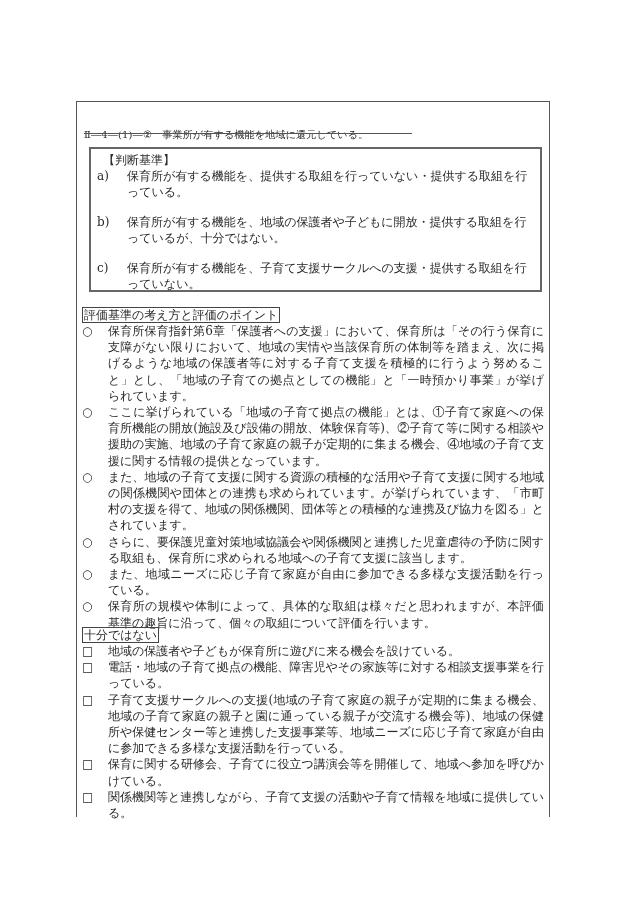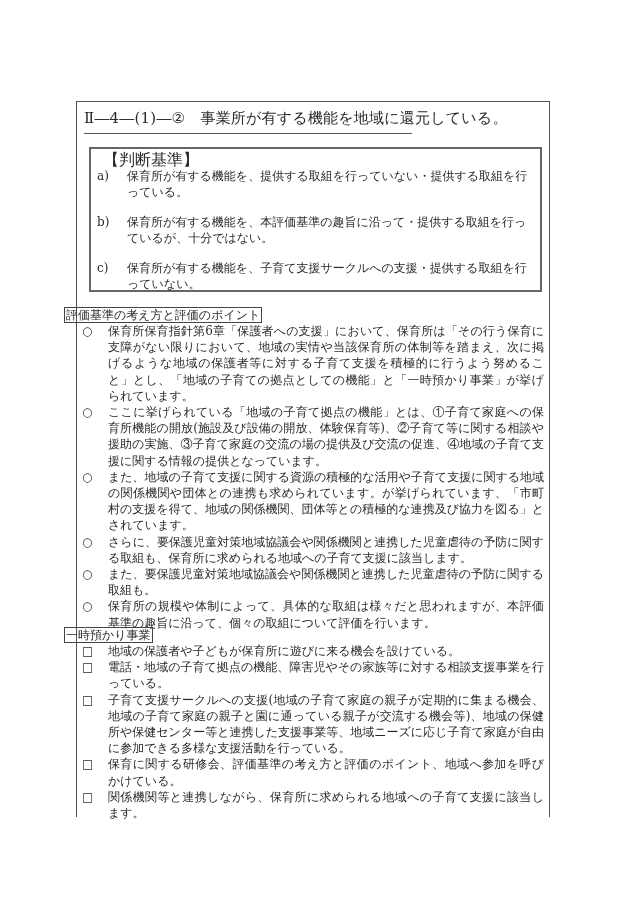--- a/index.html
+++ b/index.html
@@ -7,38 +7,38 @@
     width: 630px; height: 916px; position: relative; overflow: hidden;
     font-family: "DejaVu Serif", "Liberation Serif", serif;
     color: #2a2a2a;
   }
   .frame {
     position: absolute; left: 76px; top: 101px; width: 474px; height: 716px;
     border-top: 1.5px solid #555; border-left: 1.5px solid #555; border-right: 1.5px solid #555;
     box-sizing: border-box;
   }
   .title {
-    position: absolute; left: 84px; top: 109px; font-size: 15px; letter-spacing: 0.2px;
+    position: absolute; left: 84px; top: 128px; font-size: 10px; letter-spacing: 0.2px;
     white-space: nowrap;
   }
   .title-rule {
     position: absolute; left: 84px; top: 133px; width: 328px; height: 0;
     border-top: 1.6px solid #555;
   }
   .criteria {
     position: absolute; left: 89px; top: 147px; width: 453px; height: 145px;
     border: 2px solid #666; box-sizing: border-box; padding: 3px 6px 0 6px;
   }
-  .crit-head { font-size: 16px; line-height: 16px; margin-left: 6px; }
+  .crit-head { font-size: 12px; line-height: 16px; margin-left: 6px; }
   .crit-item { display: flex; font-size: 12px; line-height: 16px; }
   .crit-item + .crit-item { margin-top: 14px; }
   .crit-label { width: 30px; flex: none; }
   .crit-text { flex: 1; }
   .sec-label {
-    position: absolute; left: 64px; font-size: 12px; line-height: 14px;
+    position: absolute; left: 82px; font-size: 12px; line-height: 14px;
     border: 1px solid #444; padding: 0 1px; white-space: nowrap;
   }
   .sec-list { position: absolute; left: 82px; width: 462px; font-size: 12px; line-height: 16.2px; }
   .li { display: flex; }
   .bullet { width: 26px; flex: none; }
   .li-text { flex: 1; text-align: justify; }
 </style>
 </head>
 <body>
 
@@ -48,71 +48,71 @@
 <div class="title-rule"></div>
 
 <div class="criteria">
   <div class="crit-head">【判断基準】</div>
   <div class="crit-item">
     <span class="crit-label">a)</span>
     <span class="crit-text">保育所が有する機能を、提供する取組を行っていない・提供する取組を行っている。</span>
   </div>
   <div class="crit-item">
     <span class="crit-label">b)</span>
-    <span class="crit-text">保育所が有する機能を、本評価基準の趣旨に沿って・提供する取組を行っているが、十分ではない。</span>
+    <span class="crit-text">保育所が有する機能を、地域の保護者や子どもに開放・提供する取組を行っているが、十分ではない。</span>
   </div>
   <div class="crit-item">
     <span class="crit-label">c)</span>
     <span class="crit-text">保育所が有する機能を、子育て支援サークルへの支援・提供する取組を行っていない。</span>
   </div>
 </div>
 
 <div class="sec-label" style="top:307px;">評価基準の考え方と評価のポイント</div>
 <div class="sec-list" style="top:323px;">
   <div class="li">
     <span class="bullet">○</span>
     <span class="li-text">保育所保育指針第6章「保護者への支援」において、保育所は「その行う保育に支障がない限りにおいて、地域の実情や当該保育所の体制等を踏まえ、次に掲げるような地域の保護者等に対する子育て支援を積極的に行うよう努めること」とし、「地域の子育ての拠点としての機能」と「一時預かり事業」が挙げられています。</span>
   </div>
   <div class="li">
     <span class="bullet">○</span>
-    <span class="li-text">ここに挙げられている「地域の子育て拠点の機能」とは、①子育て家庭への保育所機能の開放(施設及び設備の開放、体験保育等)、②子育て等に関する相談や援助の実施、③子育て家庭の交流の場の提供及び交流の促進、④地域の子育て支援に関する情報の提供となっています。</span>
+    <span class="li-text">ここに挙げられている「地域の子育て拠点の機能」とは、①子育て家庭への保育所機能の開放(施設及び設備の開放、体験保育等)、②子育て等に関する相談や援助の実施、地域の子育て家庭の親子が定期的に集まる機会、④地域の子育て支援に関する情報の提供となっています。</span>
   </div>
   <div class="li">
     <span class="bullet">○</span>
     <span class="li-text">また、地域の子育て支援に関する資源の積極的な活用や子育て支援に関する地域の関係機関や団体との連携も求められています。が挙げられています、「市町村の支援を得て、地域の関係機関、団体等との積極的な連携及び協力を図る」とされています。</span>
   </div>
   <div class="li">
     <span class="bullet">○</span>
     <span class="li-text">さらに、要保護児童対策地域協議会や関係機関と連携した児童虐待の予防に関する取組も、保育所に求められる地域への子育て支援に該当します。</span>
   </div>
   <div class="li">
     <span class="bullet">○</span>
-    <span class="li-text">また、要保護児童対策地域協議会や関係機関と連携した児童虐待の予防に関する取組も。</span>
+    <span class="li-text">また、地域ニーズに応じ子育て家庭が自由に参加できる多様な支援活動を行っている。</span>
   </div>
   <div class="li">
     <span class="bullet">○</span>
     <span class="li-text">保育所の規模や体制によって、具体的な取組は様々だと思われますが、本評価基準の趣旨に沿って、個々の取組について評価を行います。</span>
   </div>
 </div>
 
-<div class="sec-label" style="top:627px;">一時預かり事業</div>
+<div class="sec-label" style="top:627px;">十分ではない</div>
 <div class="sec-list" style="top:643px;">
   <div class="li">
     <span class="bullet">□</span>
     <span class="li-text">地域の保護者や子どもが保育所に遊びに来る機会を設けている。</span>
   </div>
   <div class="li">
     <span class="bullet">□</span>
     <span class="li-text">電話・地域の子育て拠点の機能、障害児やその家族等に対する相談支援事業を行っている。</span>
   </div>
   <div class="li">
     <span class="bullet">□</span>
     <span class="li-text">子育て支援サークルへの支援(地域の子育て家庭の親子が定期的に集まる機会、地域の子育て家庭の親子と園に通っている親子が交流する機会等)、地域の保健所や保健センター等と連携した支援事業等、地域ニーズに応じ子育て家庭が自由に参加できる多様な支援活動を行っている。</span>
   </div>
   <div class="li">
     <span class="bullet">□</span>
-    <span class="li-text">保育に関する研修会、評価基準の考え方と評価のポイント、地域へ参加を呼びかけている。</span>
+    <span class="li-text">保育に関する研修会、子育てに役立つ講演会等を開催して、地域へ参加を呼びかけている。</span>
   </div>
   <div class="li">
     <span class="bullet">□</span>
-    <span class="li-text">関係機関等と連携しながら、保育所に求められる地域への子育て支援に該当します。</span>
+    <span class="li-text">関係機関等と連携しながら、子育て支援の活動や子育て情報を地域に提供している。</span>
   </div>
 </div>
 
 </body></html>

